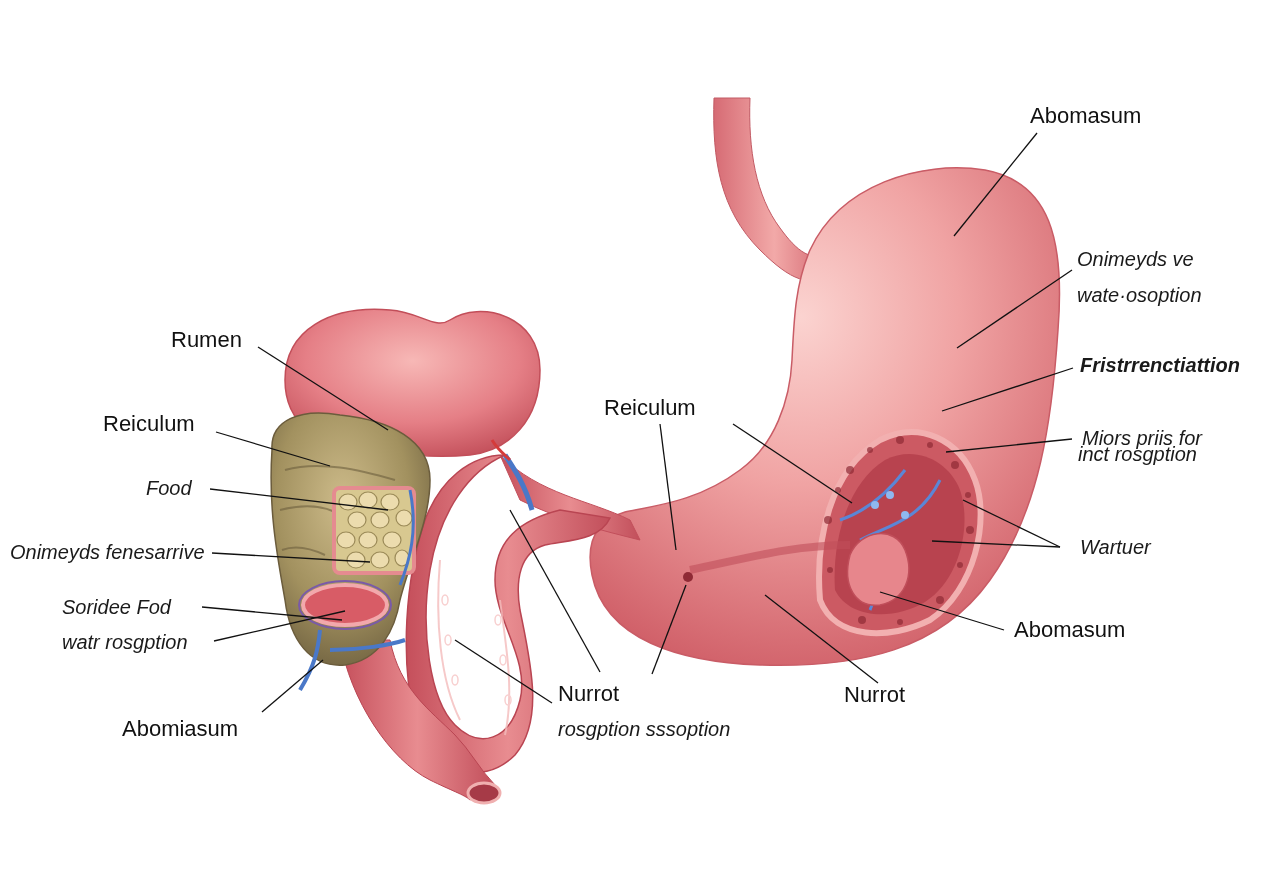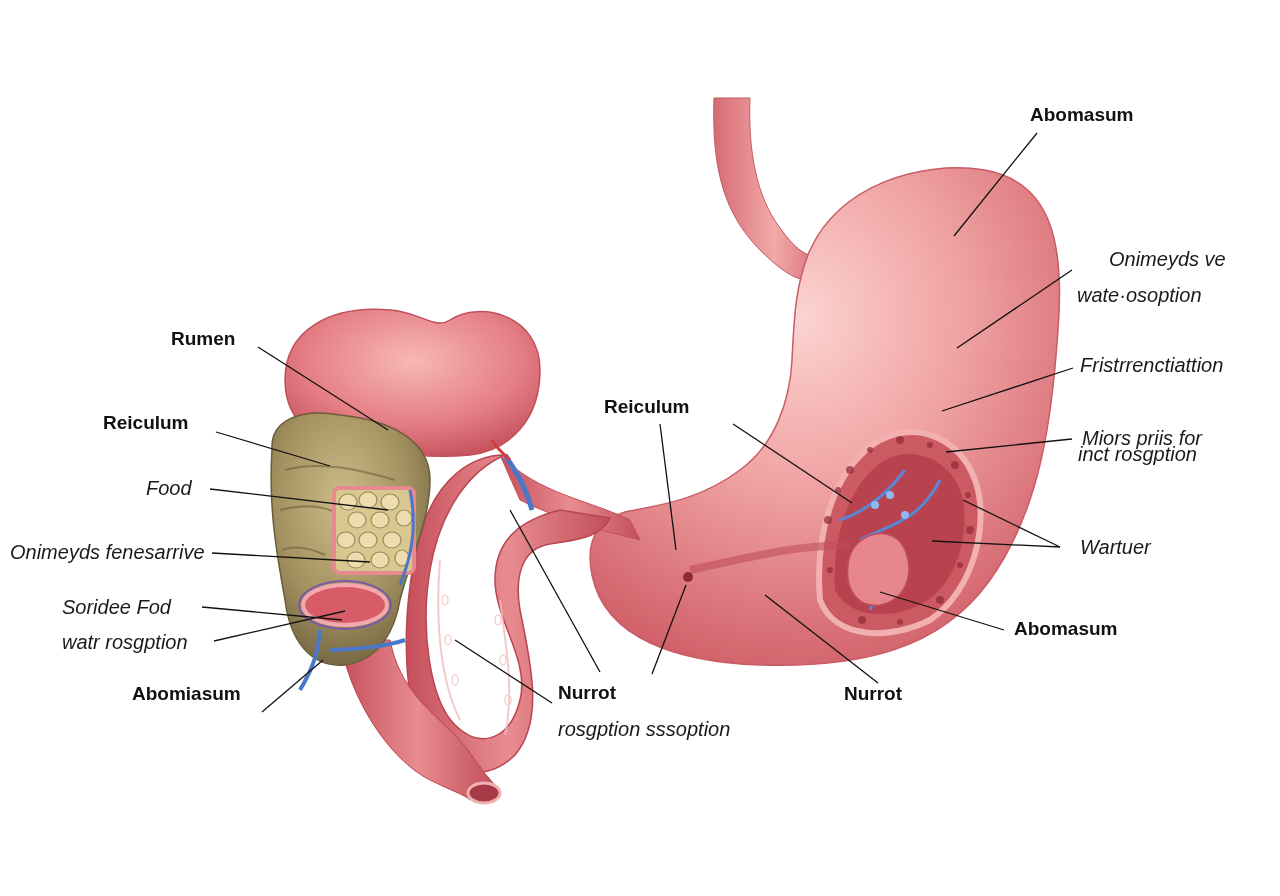--- a/index.html
+++ b/index.html
@@ -1,19 +1,19 @@
 <!DOCTYPE html>
 <html><head>
 <meta charset="utf-8">
 <style>
   html, body { margin:0; padding:0; background:#ffffff; }
   body { width:1280px; height:896px; position:relative; overflow:hidden; font-family:"Liberation Sans", sans-serif; }
   #art { position:absolute; left:0; top:0; width:1280px; height:896px; }
   .lbl { position:absolute; color:#111; white-space:nowrap; line-height:1; }
-  .lbl.bold { font-weight:bold; font-size:19px; }
+  .lbl.bold { font-weight:normal; font-size:22px; }
   .lbl.ital { font-style:italic; font-size:20px; color:#1a1a1a; }
 </style>
 </head>
 <body>
 
 <svg id="art" viewBox="0 0 1280 896" xmlns="http://www.w3.org/2000/svg">
   <defs>
     <radialGradient id="gStom" cx="0.45" cy="0.3" r="0.75">
       <stop offset="0" stop-color="#fbd3d0"></stop>
       <stop offset="0.45" stop-color="#f0a3a3"></stop>
@@ -155,25 +155,25 @@
     <line x1="878" y1="683" x2="765" y2="595"></line>
   </g>
 </svg>
 
 <div class="lbl bold" style="left:171px;top:329px;">Rumen</div>
 <div class="lbl bold" style="left:103px;top:413px;">Reiculum</div>
 <div class="lbl ital" style="left:146px;top:478px;">Food</div>
 <div class="lbl ital" style="left:10px;top:542px;">Onimeyds fenesarrive</div>
 <div class="lbl ital" style="left:62px;top:597px;">Soridee Fod</div>
 <div class="lbl ital" style="left:62px;top:632px;">watr rosgption</div>
-<div class="lbl bold" style="left:122px;top:684px;margin-left:10px;">Abomiasum</div>
+<div class="lbl bold" style="left:122px;top:718px;">Abomiasum</div>
 <div class="lbl bold" style="left:604px;top:397px;">Reiculum</div>
 <div class="lbl bold" style="left:558px;top:683px;">Nurrot</div>
 <div class="lbl ital" style="left:558px;top:719px;">rosgption sssoption</div>
 <div class="lbl bold" style="left:1030px;top:105px;">Abomasum</div>
-<div class="lbl ital" style="left:1077px;top:249px;margin-left:32px;">Onimeyds ve</div>
+<div class="lbl ital" style="left:1077px;top:249px;">Onimeyds ve</div>
 <div class="lbl ital" style="left:1077px;top:285px;">wate·osoption</div>
-<div class="lbl ital" style="left:1080px;top:355px;">Fristrrenctiattion</div>
+<div class="lbl ital" style="left:1080px;top:355px;font-weight:bold;">Fristrrenctiattion</div>
 <div class="lbl ital" style="left:1082px;top:428px;">Miors priis for</div>
 <div class="lbl ital" style="left:1078px;top:444px;">inct rosgption</div>
 <div class="lbl ital" style="left:1080px;top:537px;">Wartuer</div>
 <div class="lbl bold" style="left:1014px;top:619px;">Abomasum</div>
 <div class="lbl bold" style="left:844px;top:684px;">Nurrot</div>
 
 </body></html>

